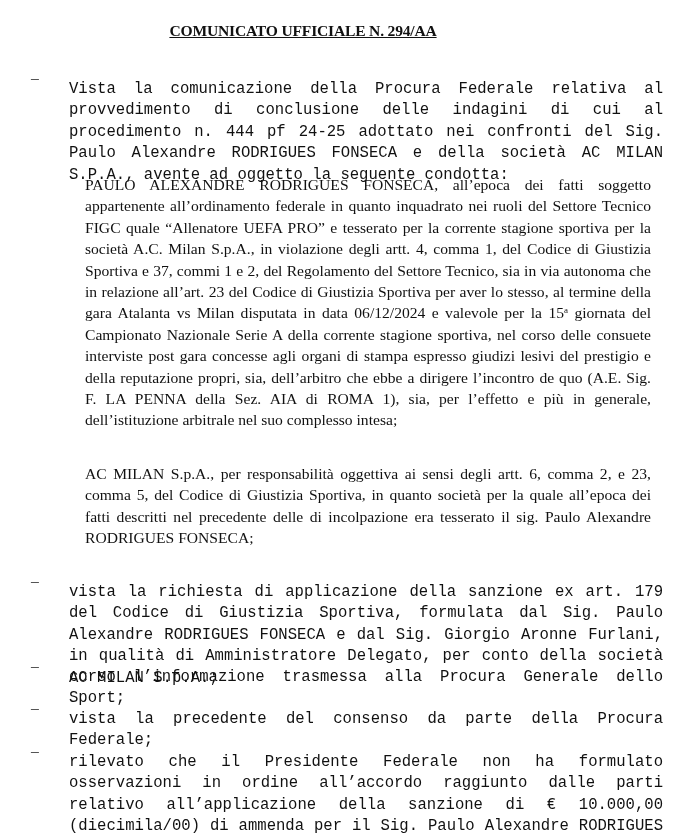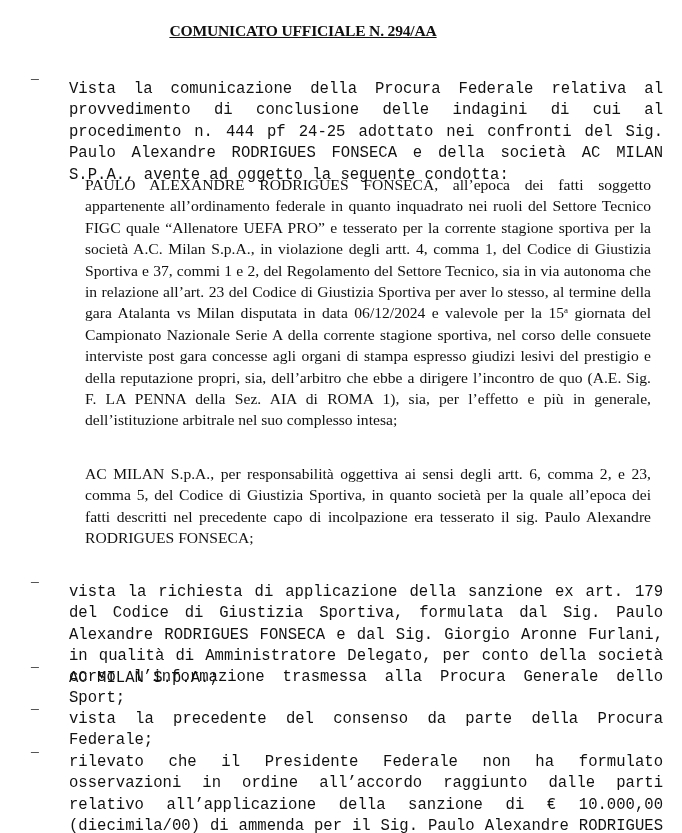--- a/index.html
+++ b/index.html
@@ -37,21 +37,21 @@
   <div class="item" style="top:67px;">
     <span class="dash">–</span>
     <p class="item-text">Vista la comunicazione della Procura Federale relativa al provvedimento di conclusione delle indagini di cui al procedimento n. 444 pf 24-25 adottato nei confronti del Sig. Paulo Alexandre RODRIGUES FONSECA e della società AC MILAN S.P.A., avente ad oggetto la seguente condotta:</p>
   </div>
 
   <div class="item" style="top:174px;">
     <p class="sub"><span>PAULO ALEXANDRE RODRIGUES FONSECA, all’epoca dei fatti soggetto appartenente all’ordinamento federale in quanto inquadrato nei ruoli del Settore Tecnico FIGC quale “Allenatore UEFA PRO” e tesserato per la corrente stagione sportiva per la società A.C. Milan S.p.A., in violazione degli artt. 4, comma 1, del Codice di Giustizia Sportiva e 37, commi 1 e 2, del Regolamento del Settore Tecnico, sia in via autonoma che in relazione all’art. 23 del Codice di Giustizia Sportiva per aver lo stesso, al termine della gara Atalanta vs Milan disputata in data 06/12/2024 e valevole per la 15</span><sup>a</sup><span> giornata del Campionato Nazionale Serie A della corrente stagione sportiva, nel corso delle consuete interviste post gara concesse agli organi di stampa espresso giudizi lesivi del prestigio e della reputazione propri, sia, dell’arbitro che ebbe a dirigere l’incontro de quo (A.E. Sig. F. LA PENNA della Sez. AIA di ROMA 1), sia, per l’effetto e più in generale, dell’istituzione arbitrale nel suo complesso intesa;</span></p>
   </div>
 
   <div class="item" style="top:463px;">
-    <p class="sub">AC MILAN S.p.A., per responsabilità oggettiva ai sensi degli artt. 6, comma 2, e 23, comma 5, del Codice di Giustizia Sportiva, in quanto società per la quale all’epoca dei fatti descritti nel precedente capo di incolpazione era tesserato il sig. Paulo Alexandre RODRIGUES FONSECA;</p>
+    <p class="sub">AC MILAN S.p.A., per responsabilità oggettiva ai sensi degli artt. 6, comma 2, e 23, comma 5, del Codice di Giustizia Sportiva, in quanto società per la quale all’epoca dei fatti descritti nel precedente delle di incolpazione era tesserato il sig. Paulo Alexandre RODRIGUES FONSECA;</p>
   </div>
 
   <div class="item" style="top:570px;">
     <span class="dash">–</span>
     <p class="item-text">vista la richiesta di applicazione della sanzione ex art. 179 del Codice di Giustizia Sportiva, formulata dal Sig. Paulo Alexandre RODRIGUES FONSECA e dal Sig. Giorgio Aronne Furlani, in qualità di Amministratore Delegato, per conto della società AC MILAN S.p.A.;</p>
   </div>
 
   <div class="item" style="top:655px;">
     <span class="dash">–</span>
     <p class="item-text">corso l’informazione trasmessa alla Procura Generale dello Sport;</p>

